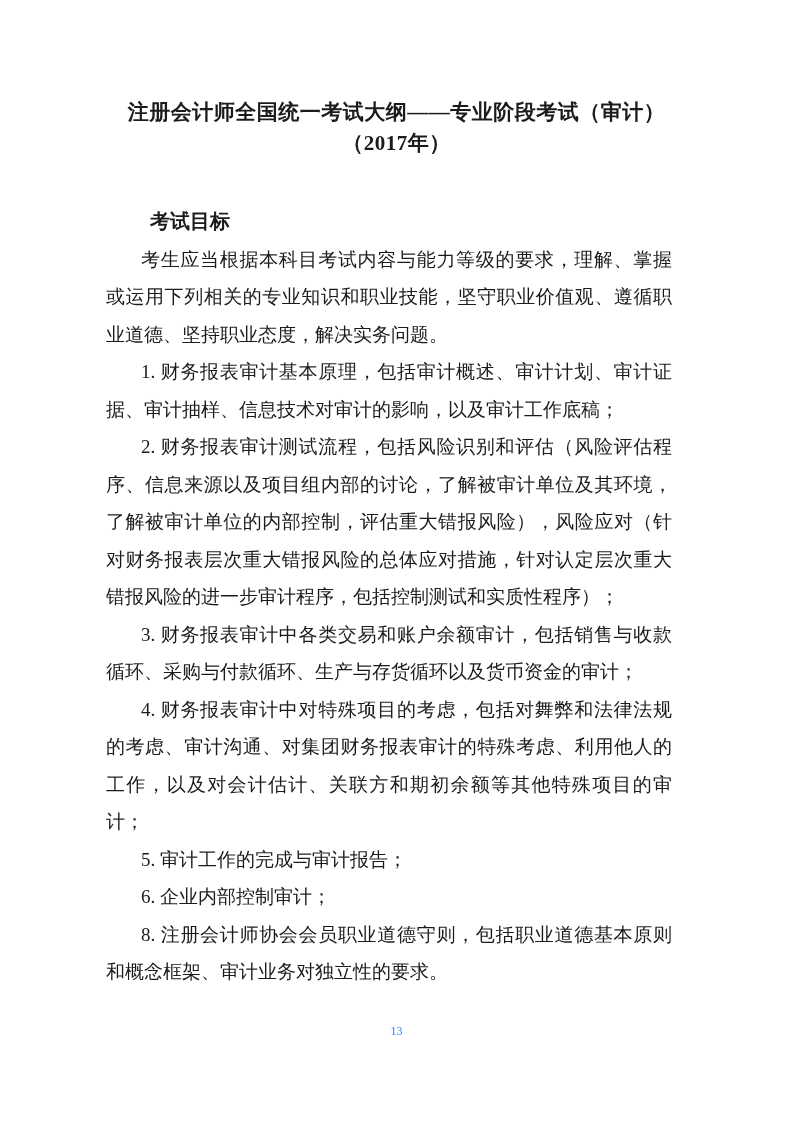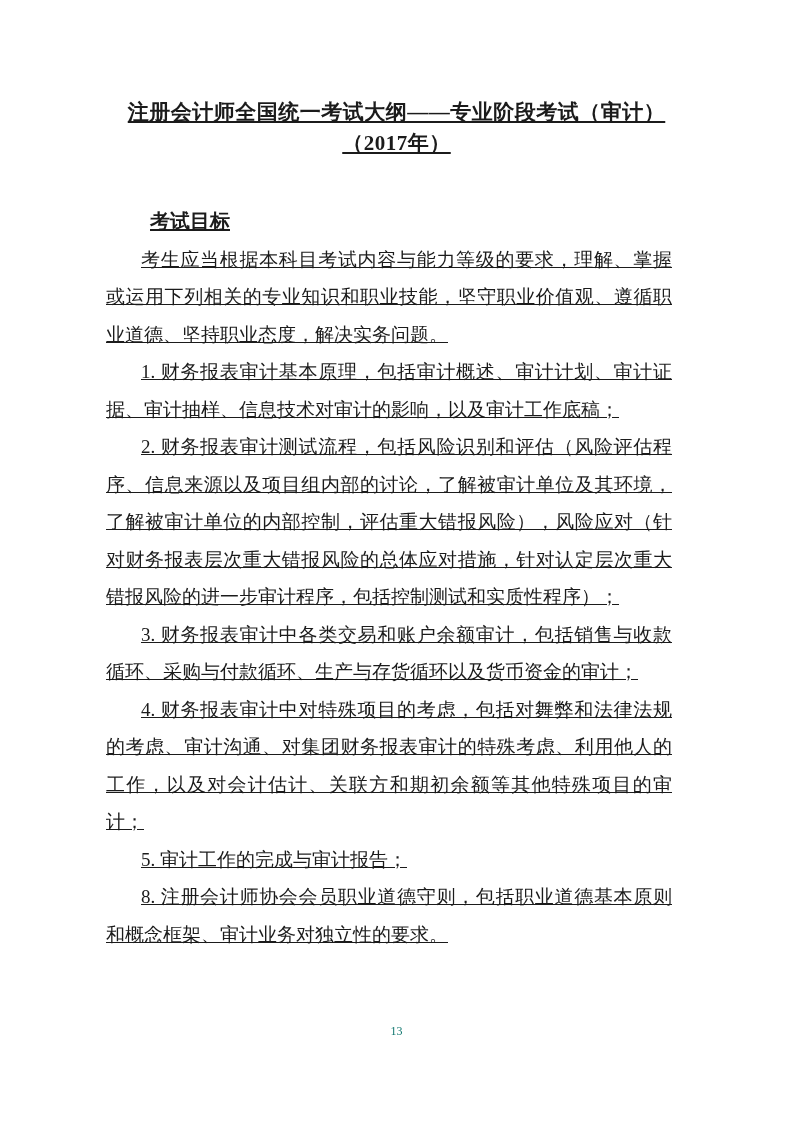--- a/index.html
+++ b/index.html
@@ -12,21 +12,20 @@
       height: 1122px;
       font-family: "Liberation Serif", "DejaVu Serif", serif;
       color: #1b1b1b;
     }
     .page {
       position: relative;
       width: 793px;
       height: 1122px;
       background: #ffffff;
       overflow: hidden;
-      text-decoration: underline;
     }
     .doc-title {
       margin: 0;
       padding-top: 97px;
       text-align: center;
       font-size: 21px;
       line-height: 31px;
       font-weight: bold;
       letter-spacing: 0.5px;
     }
@@ -51,21 +50,21 @@
       text-align: justify;
       text-indent: 35px;
     }
     .footer {
       position: absolute;
       top: 1024px;
       left: 0;
       width: 100%;
       text-align: center;
       font-size: 12px;
-      color: #0f766e;
+      color: #3b82f6;
     }
   </style>
 </head>
 <body>
 
 <div class="page">
 
   <h1 class="doc-title">
     <span class="title-line">注册会计师全国统一考试大纲——专业阶段考试（审计）</span>
     <span class="title-line">（2017年）</span>
@@ -73,18 +72,19 @@
 
   <div class="body-text">
     <h2 class="section-heading">考试目标</h2>
 
     <p class="para">考生应当根据本科目考试内容与能力等级的要求，理解、掌握或运用下列相关的专业知识和职业技能，坚守职业价值观、遵循职业道德、坚持职业态度，解决实务问题。</p>
     <p class="para">1. 财务报表审计基本原理，包括审计概述、审计计划、审计证据、审计抽样、信息技术对审计的影响，以及审计工作底稿；</p>
     <p class="para">2. 财务报表审计测试流程，包括风险识别和评估（风险评估程序、信息来源以及项目组内部的讨论，了解被审计单位及其环境，了解被审计单位的内部控制，评估重大错报风险），风险应对（针对财务报表层次重大错报风险的总体应对措施，针对认定层次重大错报风险的进一步审计程序，包括控制测试和实质性程序）；</p>
     <p class="para">3. 财务报表审计中各类交易和账户余额审计，包括销售与收款循环、采购与付款循环、生产与存货循环以及货币资金的审计；</p>
     <p class="para">4. 财务报表审计中对特殊项目的考虑，包括对舞弊和法律法规的考虑、审计沟通、对集团财务报表审计的特殊考虑、利用他人的工作，以及对会计估计、关联方和期初余额等其他特殊项目的审计；</p>
     <p class="para">5. 审计工作的完成与审计报告；</p>
+    <p class="para">6. 企业内部控制审计；</p>
     <p class="para">8. 注册会计师协会会员职业道德守则，包括职业道德基本原则和概念框架、审计业务对独立性的要求。</p>
   </div>
 
   <div class="footer">13</div>
 
 </div>
 
 </body></html>

